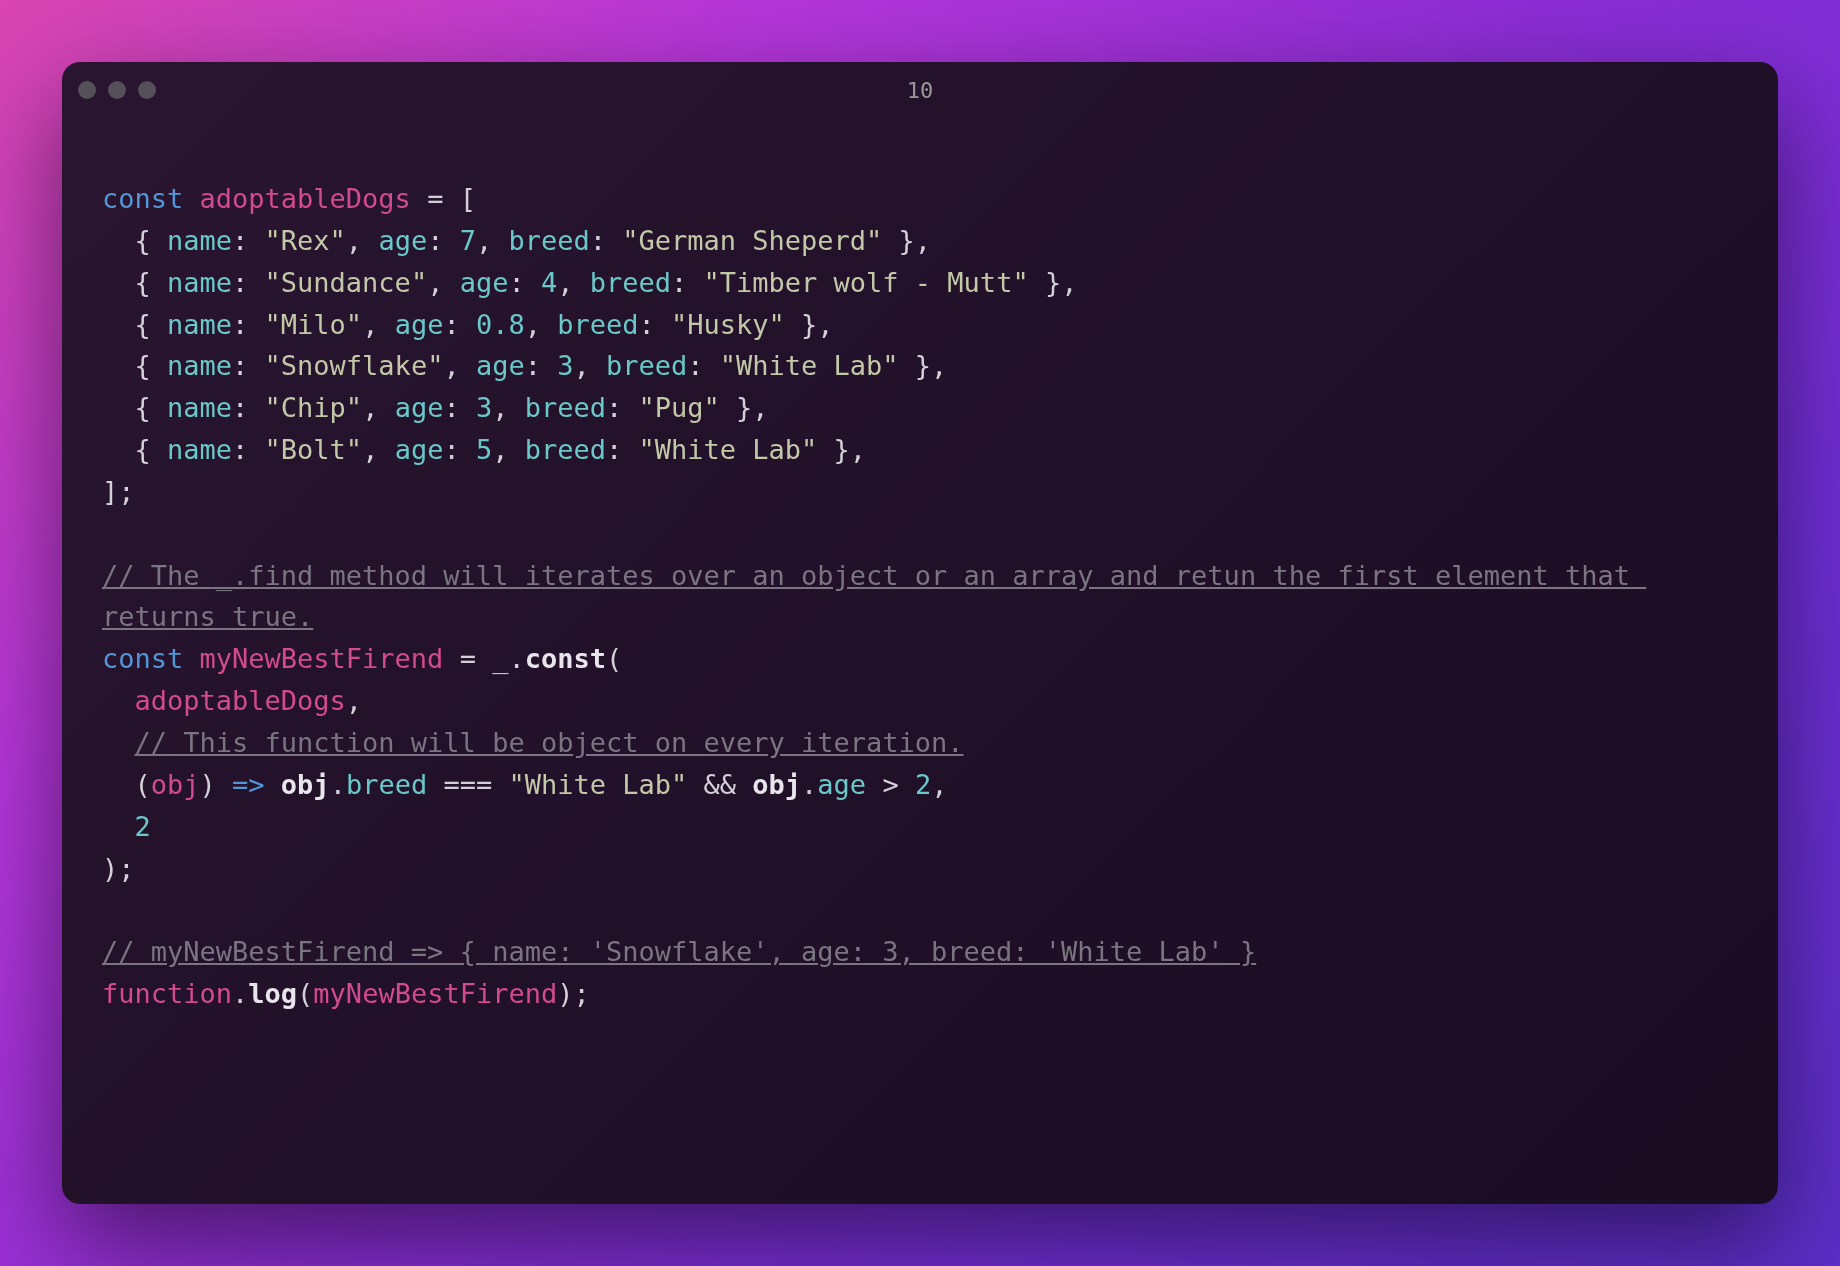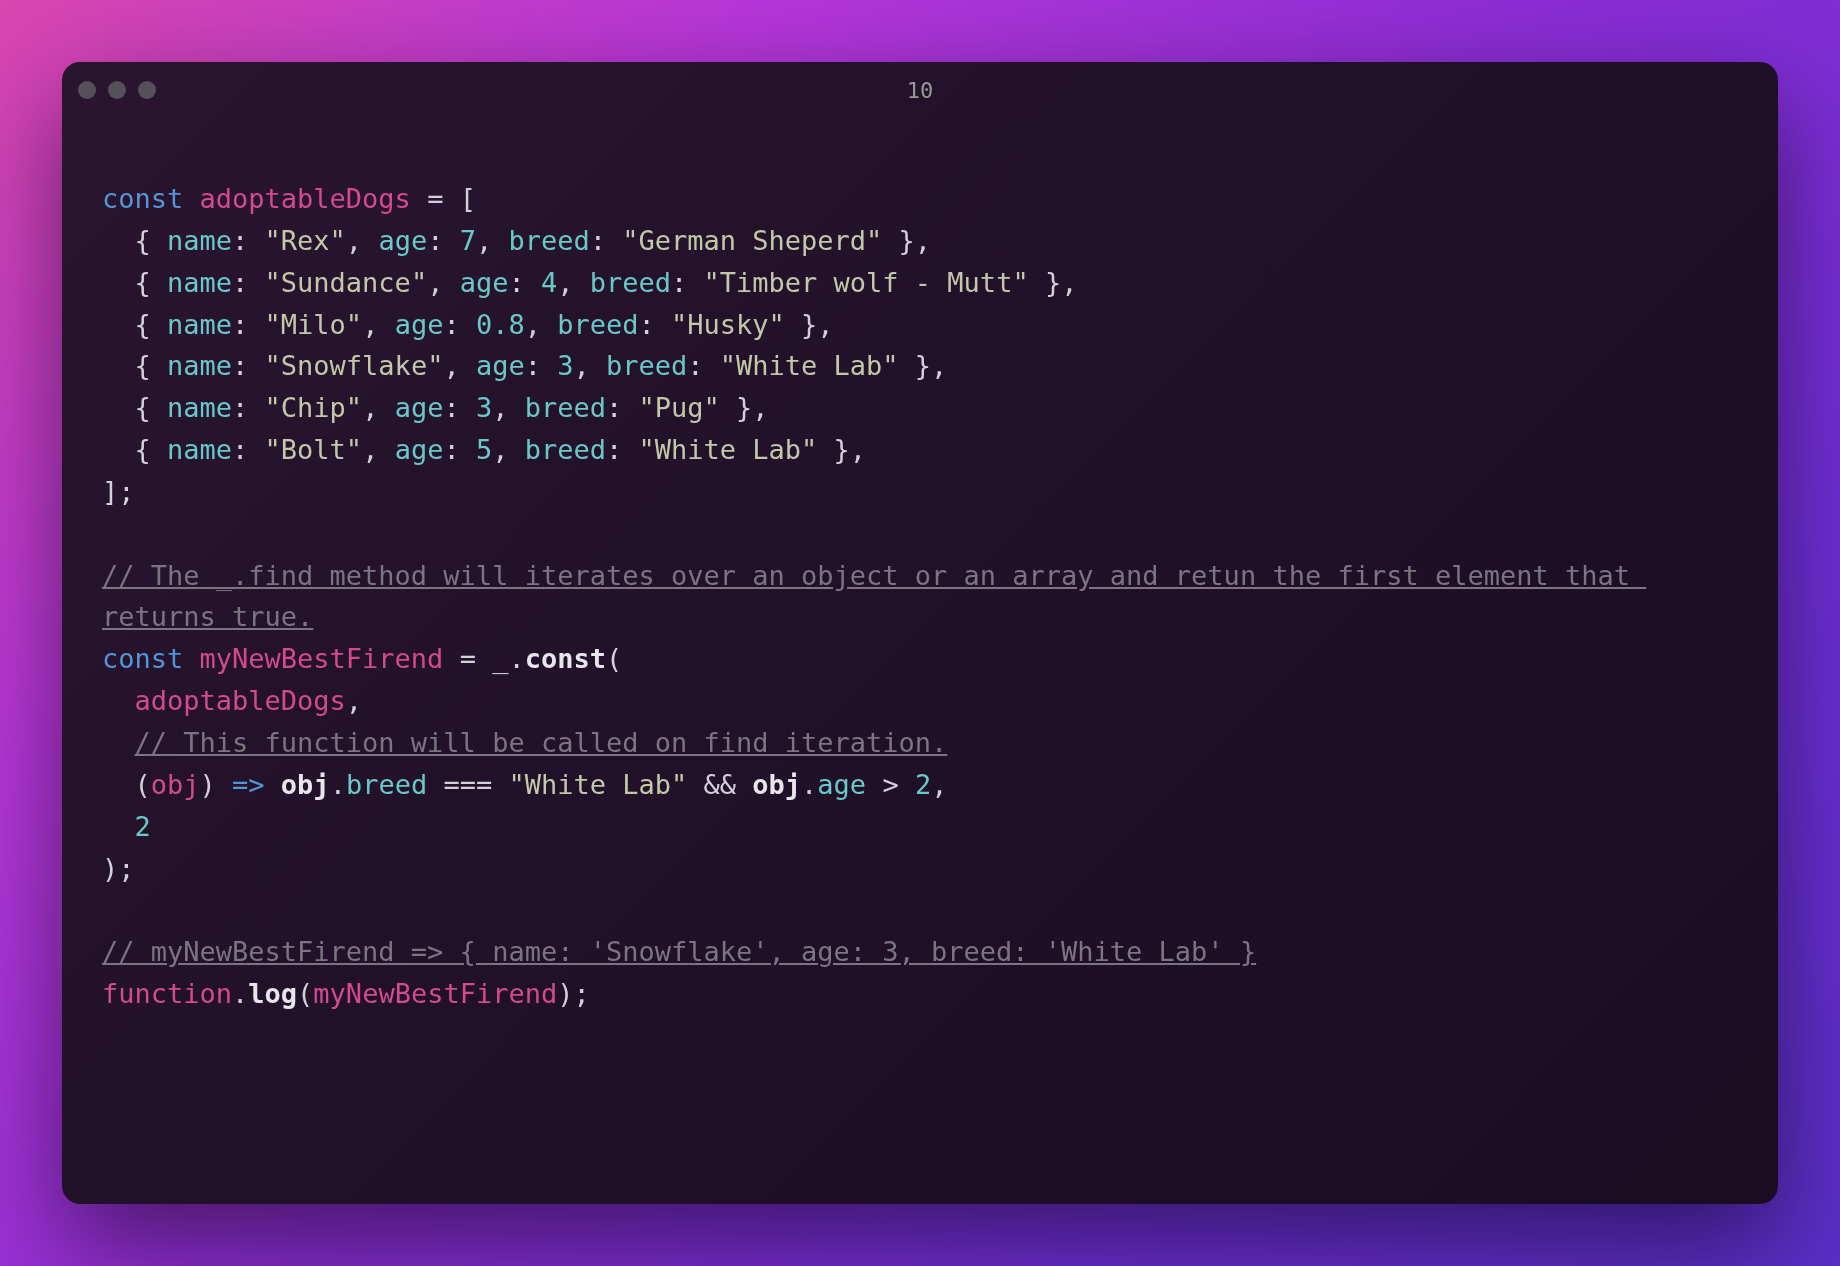--- a/index.html
+++ b/index.html
@@ -89,20 +89,20 @@
   <span class="tok-punct">{ </span><span class="tok-property">name</span><span class="tok-punct">: </span><span class="tok-string">"Sundance"</span><span class="tok-punct">, </span><span class="tok-property">age</span><span class="tok-punct">: </span><span class="tok-number">4</span><span class="tok-punct">, </span><span class="tok-property">breed</span><span class="tok-punct">: </span><span class="tok-string">"Timber wolf - Mutt"</span><span class="tok-punct"> },</span>
   <span class="tok-punct">{ </span><span class="tok-property">name</span><span class="tok-punct">: </span><span class="tok-string">"Milo"</span><span class="tok-punct">, </span><span class="tok-property">age</span><span class="tok-punct">: </span><span class="tok-number">0.8</span><span class="tok-punct">, </span><span class="tok-property">breed</span><span class="tok-punct">: </span><span class="tok-string">"Husky"</span><span class="tok-punct"> },</span>
   <span class="tok-punct">{ </span><span class="tok-property">name</span><span class="tok-punct">: </span><span class="tok-string">"Snowflake"</span><span class="tok-punct">, </span><span class="tok-property">age</span><span class="tok-punct">: </span><span class="tok-number">3</span><span class="tok-punct">, </span><span class="tok-property">breed</span><span class="tok-punct">: </span><span class="tok-string">"White Lab"</span><span class="tok-punct"> },</span>
   <span class="tok-punct">{ </span><span class="tok-property">name</span><span class="tok-punct">: </span><span class="tok-string">"Chip"</span><span class="tok-punct">, </span><span class="tok-property">age</span><span class="tok-punct">: </span><span class="tok-number">3</span><span class="tok-punct">, </span><span class="tok-property">breed</span><span class="tok-punct">: </span><span class="tok-string">"Pug"</span><span class="tok-punct"> },</span>
   <span class="tok-punct">{ </span><span class="tok-property">name</span><span class="tok-punct">: </span><span class="tok-string">"Bolt"</span><span class="tok-punct">, </span><span class="tok-property">age</span><span class="tok-punct">: </span><span class="tok-number">5</span><span class="tok-punct">, </span><span class="tok-property">breed</span><span class="tok-punct">: </span><span class="tok-string">"White Lab"</span><span class="tok-punct"> },</span>
 <span class="tok-punct">];</span>
 
 <span class="tok-comment" style="white-space: pre-wrap; display: inline-block; max-width: 1620px;">// The _.find method will iterates over an object or an array and retun the first element that returns true.</span>
 <span class="tok-keyword">const</span> <span class="tok-declaration">myNewBestFirend</span><span class="tok-operator"> = </span><span class="tok-param">_</span><span class="tok-dot">.</span><span class="tok-func">const</span><span class="tok-punct">(</span>
   <span class="tok-ident">adoptableDogs</span><span class="tok-punct">,</span>
-  <span class="tok-comment">// This function will be called on find iteration.</span>
+  <span class="tok-comment">// This function will be object on every iteration.</span>
   <span class="tok-punct">(</span><span class="tok-ident">obj</span><span class="tok-punct">)</span><span class="tok-keyword"> =&gt; </span><span class="tok-obj">obj</span><span class="tok-dot">.</span><span class="tok-property">breed</span><span class="tok-operator"> === </span><span class="tok-string">"White Lab"</span><span class="tok-operator"> &amp;&amp; </span><span class="tok-obj">obj</span><span class="tok-dot">.</span><span class="tok-property">age</span><span class="tok-operator"> &gt; </span><span class="tok-number">2</span><span class="tok-punct">,</span>
   <span class="tok-number">2</span>
 <span class="tok-punct">);</span>
 
 <span class="tok-comment">// myNewBestFirend =&gt; { name: 'Snowflake', age: 3, breed: 'White Lab' }</span>
 <span class="tok-ident">function</span><span class="tok-dot">.</span><span class="tok-func">log</span><span class="tok-punct">(</span><span class="tok-ident">myNewBestFirend</span><span class="tok-punct">);</span></div>
 </div>
 
 </body></html>

